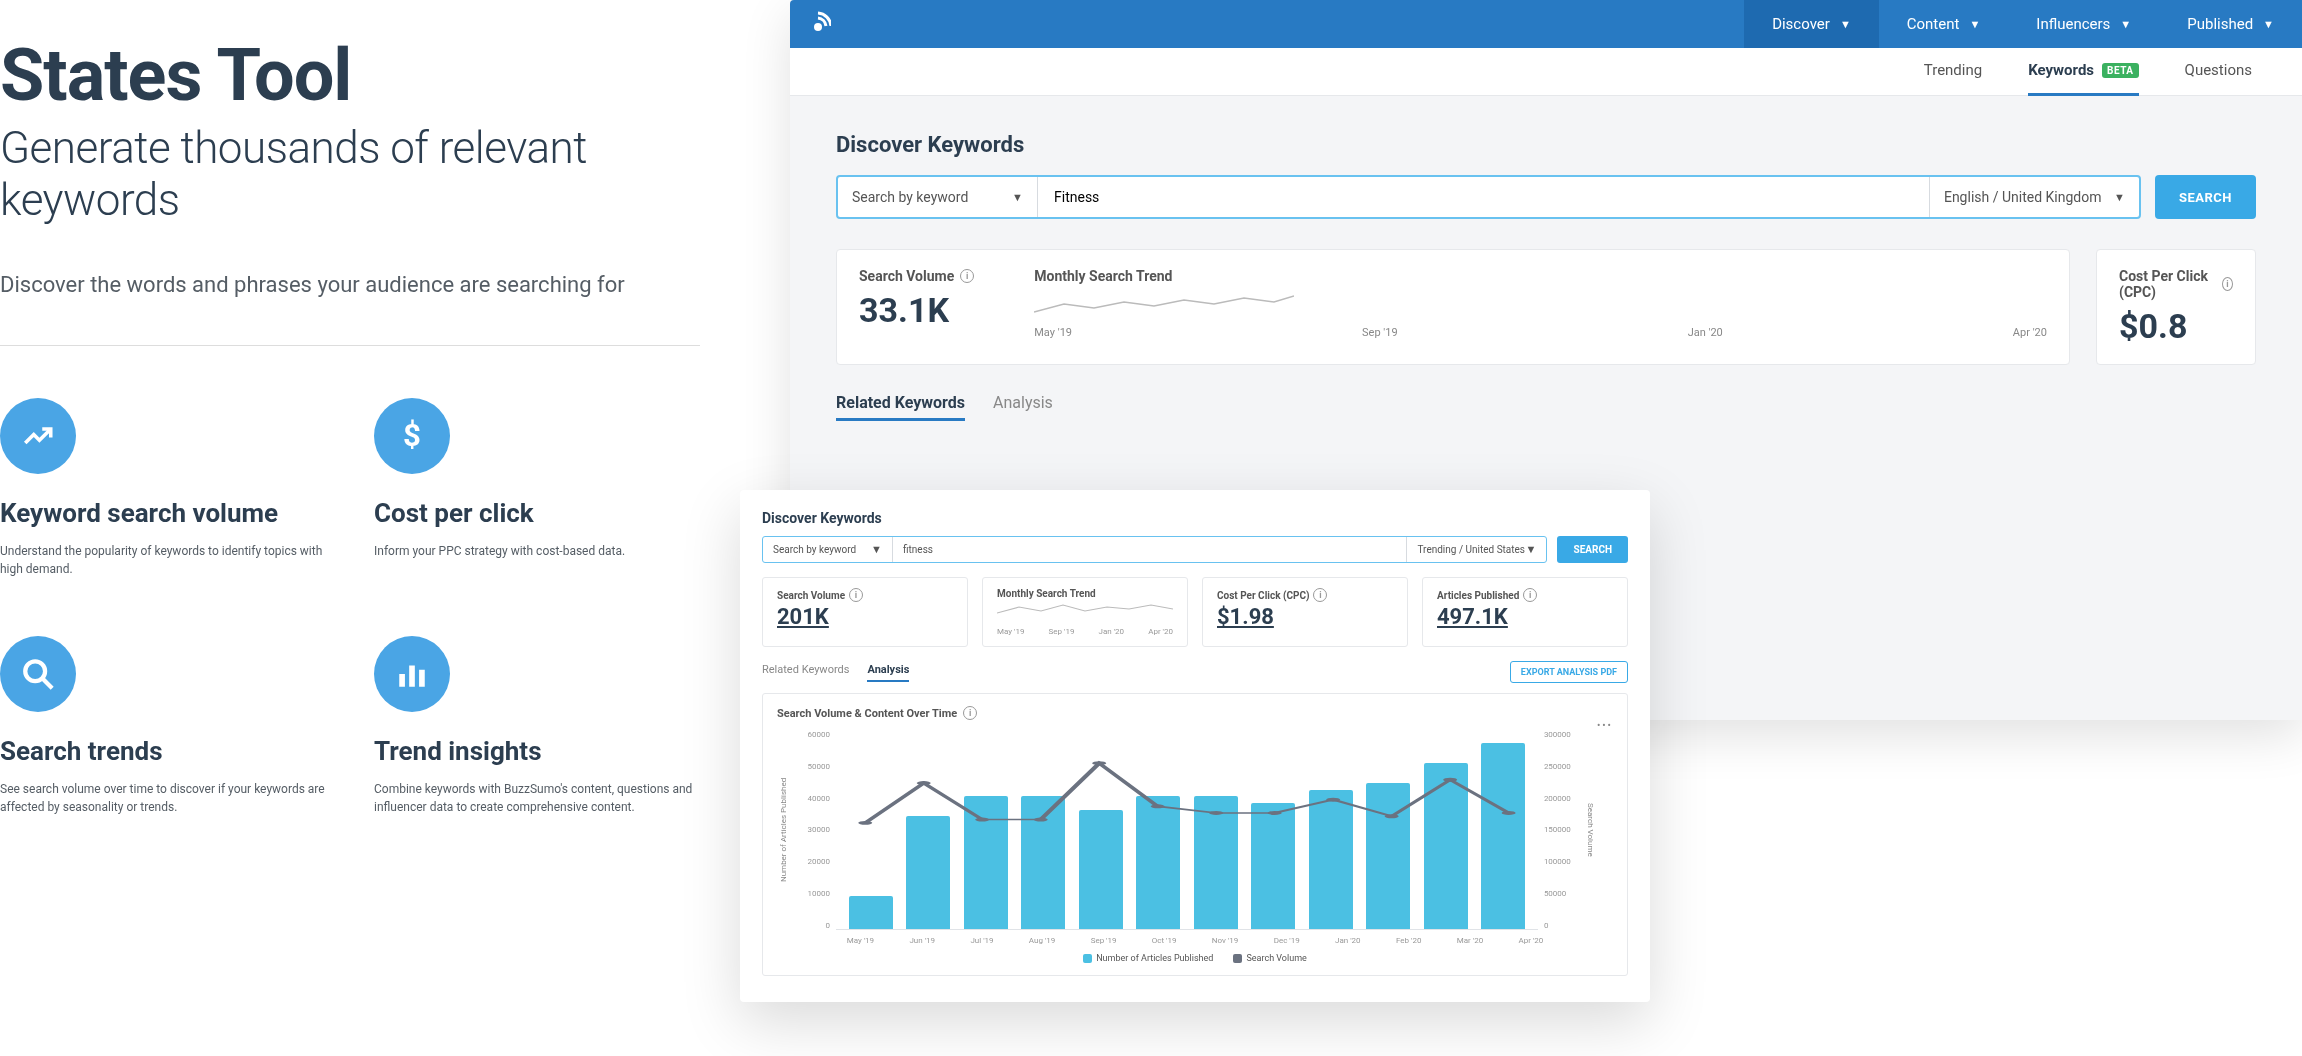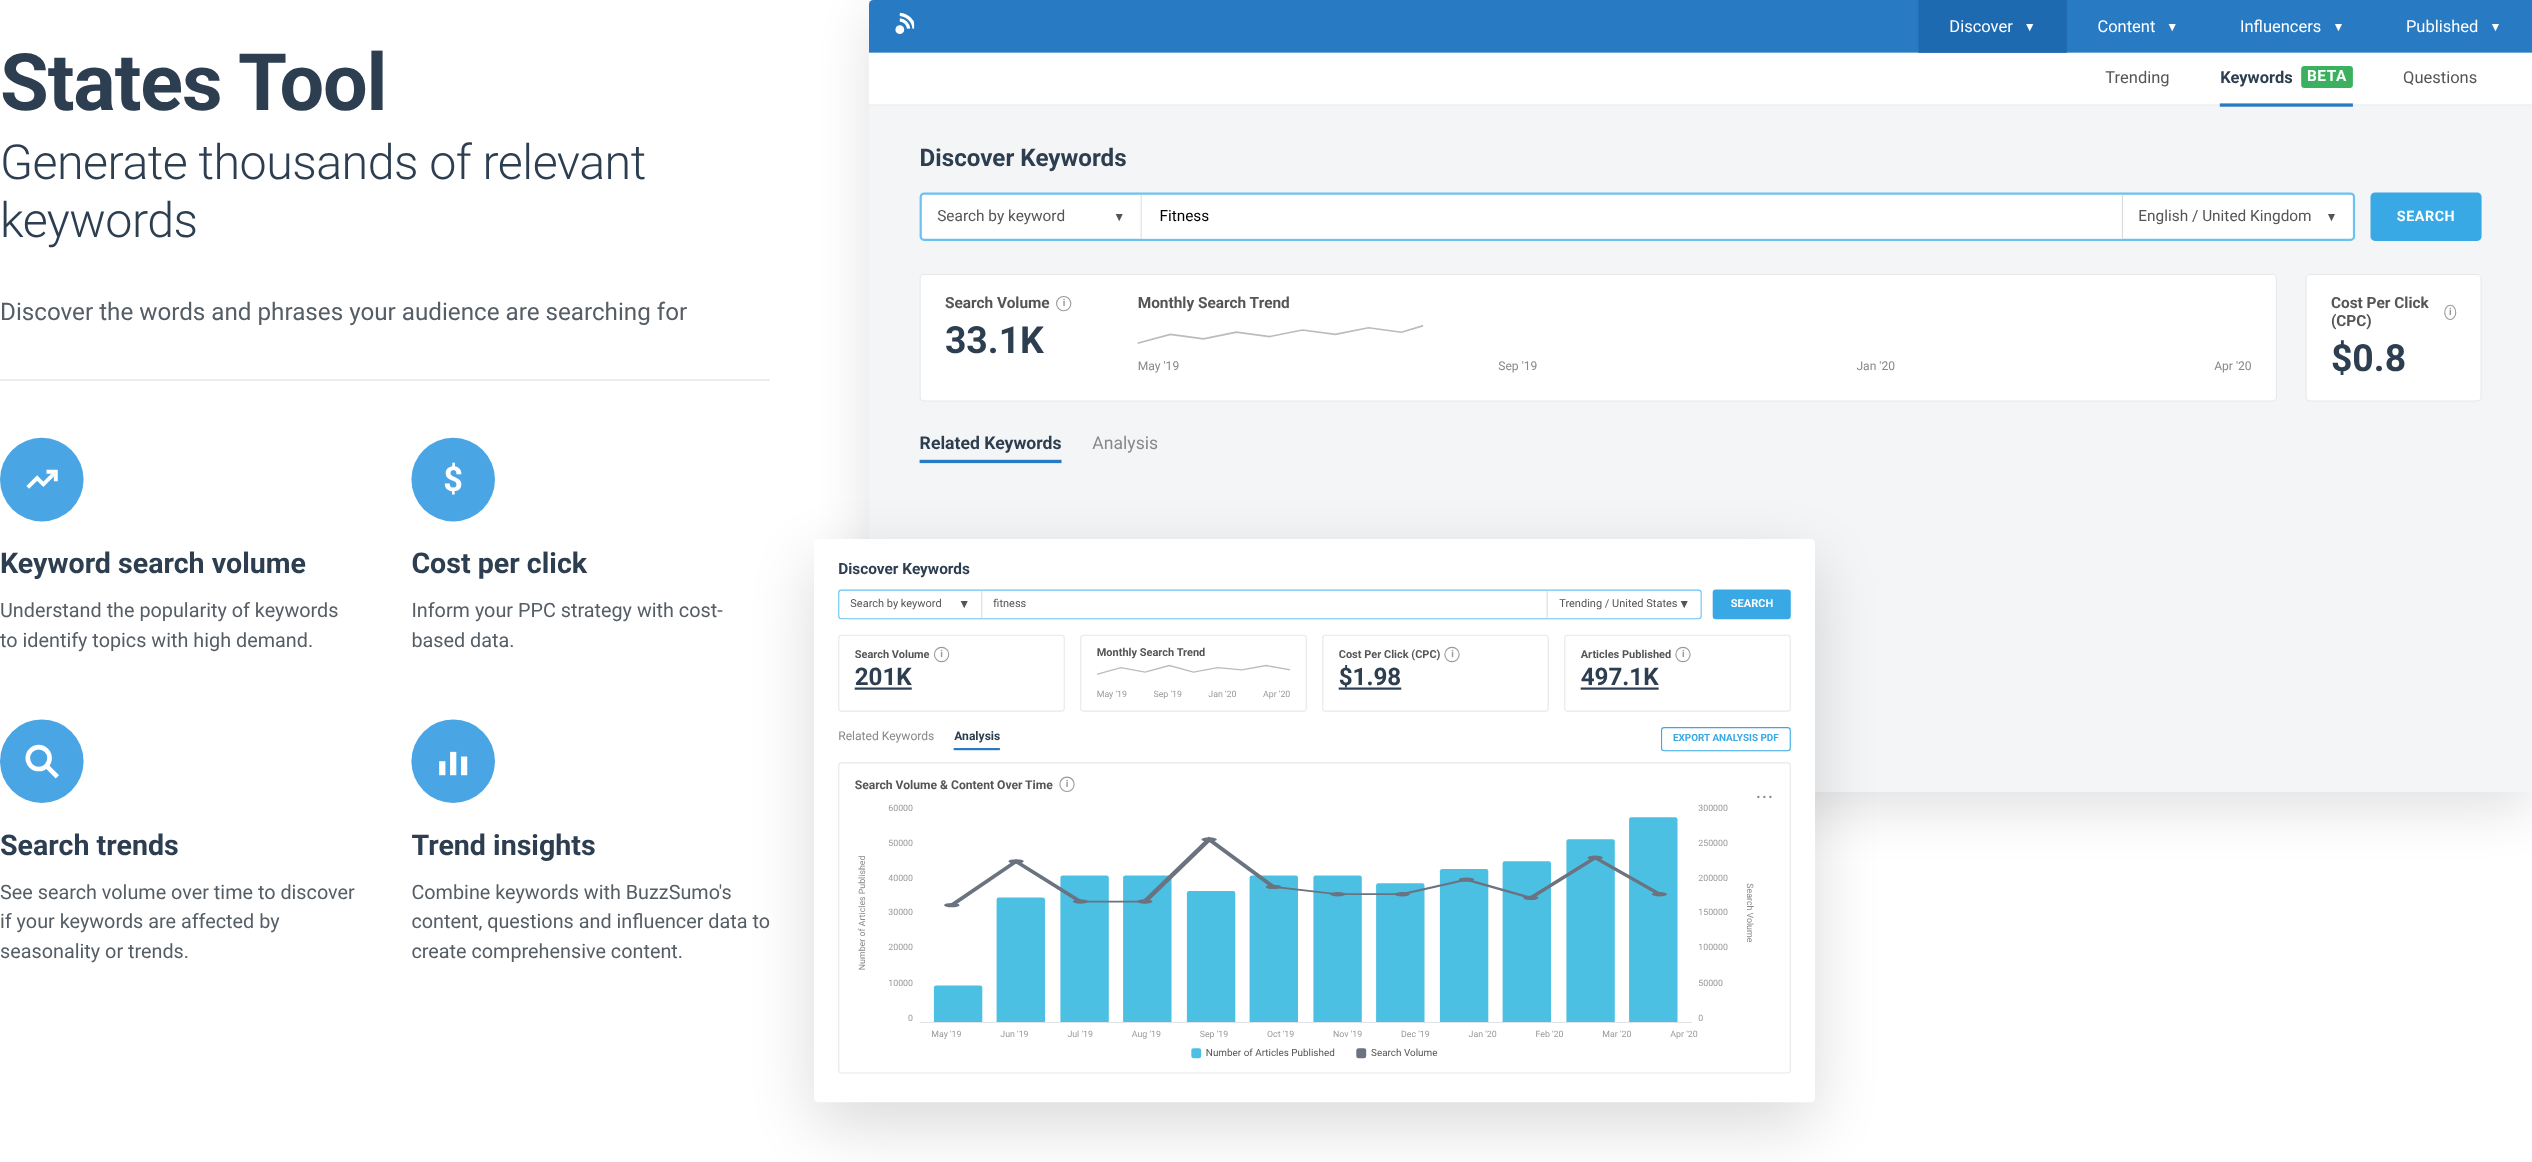--- a/index.html
+++ b/index.html
@@ -8,36 +8,36 @@
 
 
 .left { width: 740px; padding: 40px 40px 0 0; }
 h1 { font-size: 72px; font-weight: 700; color: #2c3e50; letter-spacing: -1px; line-height: 1; }
 .subtitle { font-size: 44px; font-weight: 300; color: #2c3e50; margin-top: 10px; letter-spacing: -.5px; }
 .tagline { font-size: 22px; color: #555d65; margin-top: 46px; font-weight: 400; }
 .rule { border: 0; border-top: 1px solid #ddd; margin: 48px 0 52px; }
 .features { display: grid; grid-template-columns: 1fr 1fr; gap: 58px 48px; }
 .feat .icon-circle { width: 76px; height: 76px; border-radius: 50%; background: #4aa5e5; display: flex; align-items: center; justify-content: center; margin-bottom: 24px; }
 .feat h3 { font-size: 26px; font-weight: 700; color: #2c3e50; margin-bottom: 14px; }
-.feat p { font-size: 18px; color: #555d65; line-height: 1.5; }
+.feat p { font-size: 12px; color: #555d65; line-height: 1.5; }
 
 
 .right { width: 1562px; position: relative; }
 
 .app1 { position: absolute; top: 0; left: 50px; right: 0; background: #f4f5f7; box-shadow: 0 15px 50px rgba(0,0,0,0.12); border-radius: 4px 0 0 4px; overflow: hidden; height: 720px; }
 .topnav { height: 48px; background: #287ac3; display: flex; align-items: center; color: #fff; font-size: 15px; }
 .logo-slot { width: 56px; display: flex; align-items: center; justify-content: center; }
 .topnav .spacer { flex: 1; }
 .navitem { padding: 0 28px; height: 100%; display: flex; align-items: center; gap: 10px; }
 .navitem.active { background: #1e6ab0; }
 .chevron { font-size: 11px; }
 .subnav { height: 48px; background: #fff; display: flex; align-items: center; justify-content: flex-end; gap: 46px; padding: 0 50px; border-bottom: 1px solid #e6e8eb; font-size: 15px; color: #555; }
 .subnav .tab { padding: 14px 0; border-bottom: 3px solid transparent; display: flex; align-items: center; gap: 8px; cursor: pointer; }
 .subnav .tab.active { color: #2c3e50; font-weight: 700; border-color: #287ac3; }
-.badge-beta { background: #3bb160; color: #fff; font-size: 14px; font-weight: 700; padding: 2px 5px; border-radius: 3px; letter-spacing: .5px; }
+.badge-beta { background: #3bb160; color: #fff; font-size: 10px; font-weight: 700; padding: 2px 5px; border-radius: 3px; letter-spacing: .5px; }
 .app-body { padding: 36px 46px; }
 .h-discover { font-size: 22px; font-weight: 700; color: #2c3e50; margin-bottom: 18px; }
 
 .search-row { display: flex; gap: 14px; align-items: stretch; }
 .search-group { flex: 1; display: flex; border: 2px solid #69c2f0; border-radius: 4px; overflow: hidden; background: #fff; }
 .select-mode { width: 200px; border-right: 1px solid #d7dbe0; padding: 0 14px; display: flex; align-items: center; justify-content: space-between; font-size: 14px; color: #555; cursor: pointer; }
 .search-input { flex: 1; border: none; padding: 12px 16px; font-size: 14px; outline: none; }
 .select-lang { width: 210px; border-left: 1px solid #d7dbe0; padding: 0 14px; display: flex; align-items: center; justify-content: space-between; font-size: 14px; color: #555; cursor: pointer; }
 .btn-search { background: #39a9e6; color: #fff; border: none; border-radius: 4px; padding: 0 24px; font-size: 13px; font-weight: 700; letter-spacing: .5px; cursor: pointer; }
 

